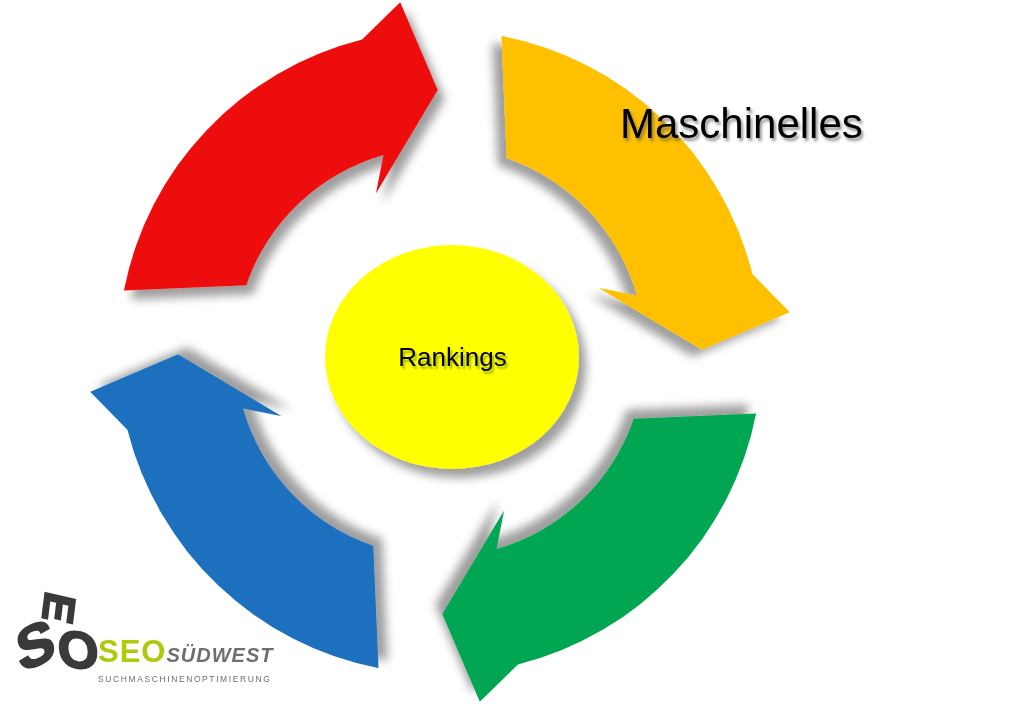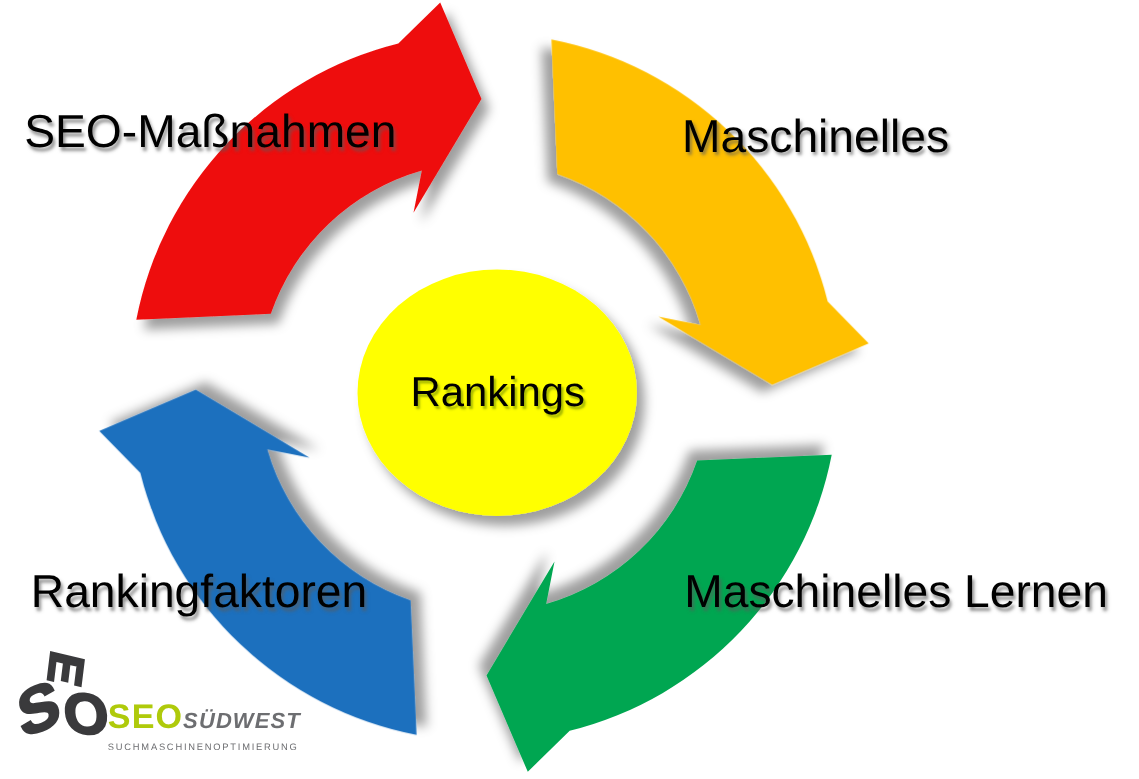--- a/index.html
+++ b/index.html
@@ -20,21 +20,21 @@
     text-shadow:2px 3px 3px rgba(90,90,90,0.65);
   }
   .pos-tl{left:22px;top:98px;}
   .pos-tr{left:620px;top:102px;}
   .pos-br{left:622px;top:516px;}
   .pos-bl{left:28px;top:516px;}
   .center-label{
     position:absolute;
     left:325px;top:245px;width:255px;height:224px;
     display:flex;align-items:center;justify-content:center;
-    font-size:38px;color:#000;
+    font-size:26px;color:#000;
     text-shadow:2px 3px 2px rgba(60,100,0,0.45);
   }
   
   .logo{position:absolute;left:18px;top:590px;display:flex;align-items:flex-start;}
   .logo-cube{position:relative;width:86px;height:116px;}
   .cube-letter{
     position:absolute;
     font-weight:700;
     color:#3a3a3c;
     -webkit-text-stroke:2px #3a3a3c;
@@ -62,24 +62,21 @@
     </defs>
     <g id="arrow-layer">
         <path d="M 123.9 290.6 A 322 322 0 0 1 362.1 39.6 L 400.2 2.3 L 437.7 90.0 L 375.9 193.5 L 383.5 154.9 A 205 205 0 0 0 246.2 285.3 Z" fill="#EE1111" transform="rotate(0 440 352)" filter="url(#ds)"></path>
         <path d="M 123.9 290.6 A 322 322 0 0 1 362.1 39.6 L 400.2 2.3 L 437.7 90.0 L 375.9 193.5 L 383.5 154.9 A 205 205 0 0 0 246.2 285.3 Z" fill="#FFC000" transform="rotate(90 440 352)" filter="url(#ds)"></path>
         <path d="M 123.9 290.6 A 322 322 0 0 1 362.1 39.6 L 400.2 2.3 L 437.7 90.0 L 375.9 193.5 L 383.5 154.9 A 205 205 0 0 0 246.2 285.3 Z" fill="#00A651" transform="rotate(180 440 352)" filter="url(#ds)"></path>
         <path d="M 123.9 290.6 A 322 322 0 0 1 362.1 39.6 L 400.2 2.3 L 437.7 90.0 L 375.9 193.5 L 383.5 154.9 A 205 205 0 0 0 246.2 285.3 Z" fill="#1B6FBE" transform="rotate(270 440 352)" filter="url(#ds)"></path>
       </g>
     <ellipse cx="452" cy="357" rx="127" ry="112" filter="url(#ds)" fill="#FFFF00"></ellipse>
   </svg>
 
-  <div class="node-label pos-tl">SEO-Maßnahmen</div>
   <div class="node-label pos-tr">Maschinelles</div>
-  <div class="node-label pos-br">Maschinelles Lernen</div>
-  <div class="node-label pos-bl">Rankingfaktoren</div>
 
   <div class="center-label">Rankings</div>
 
   <div class="logo">
     <div class="logo-cube">
       <span class="cube-letter cube-e">E</span>
       <span class="cube-letter cube-s">S</span>
       <span class="cube-letter cube-o">O</span>
     </div>
     <div class="logo-text">

